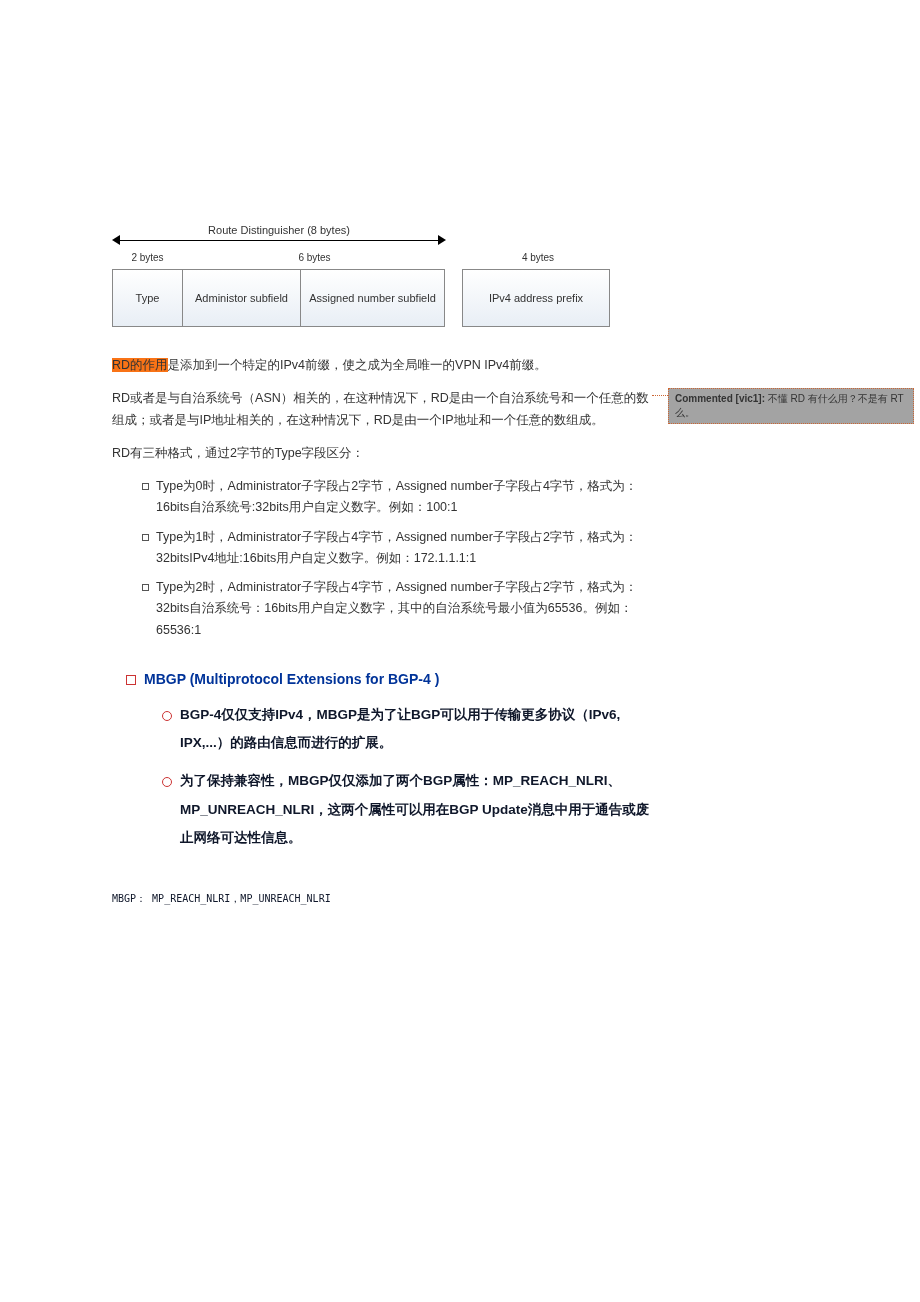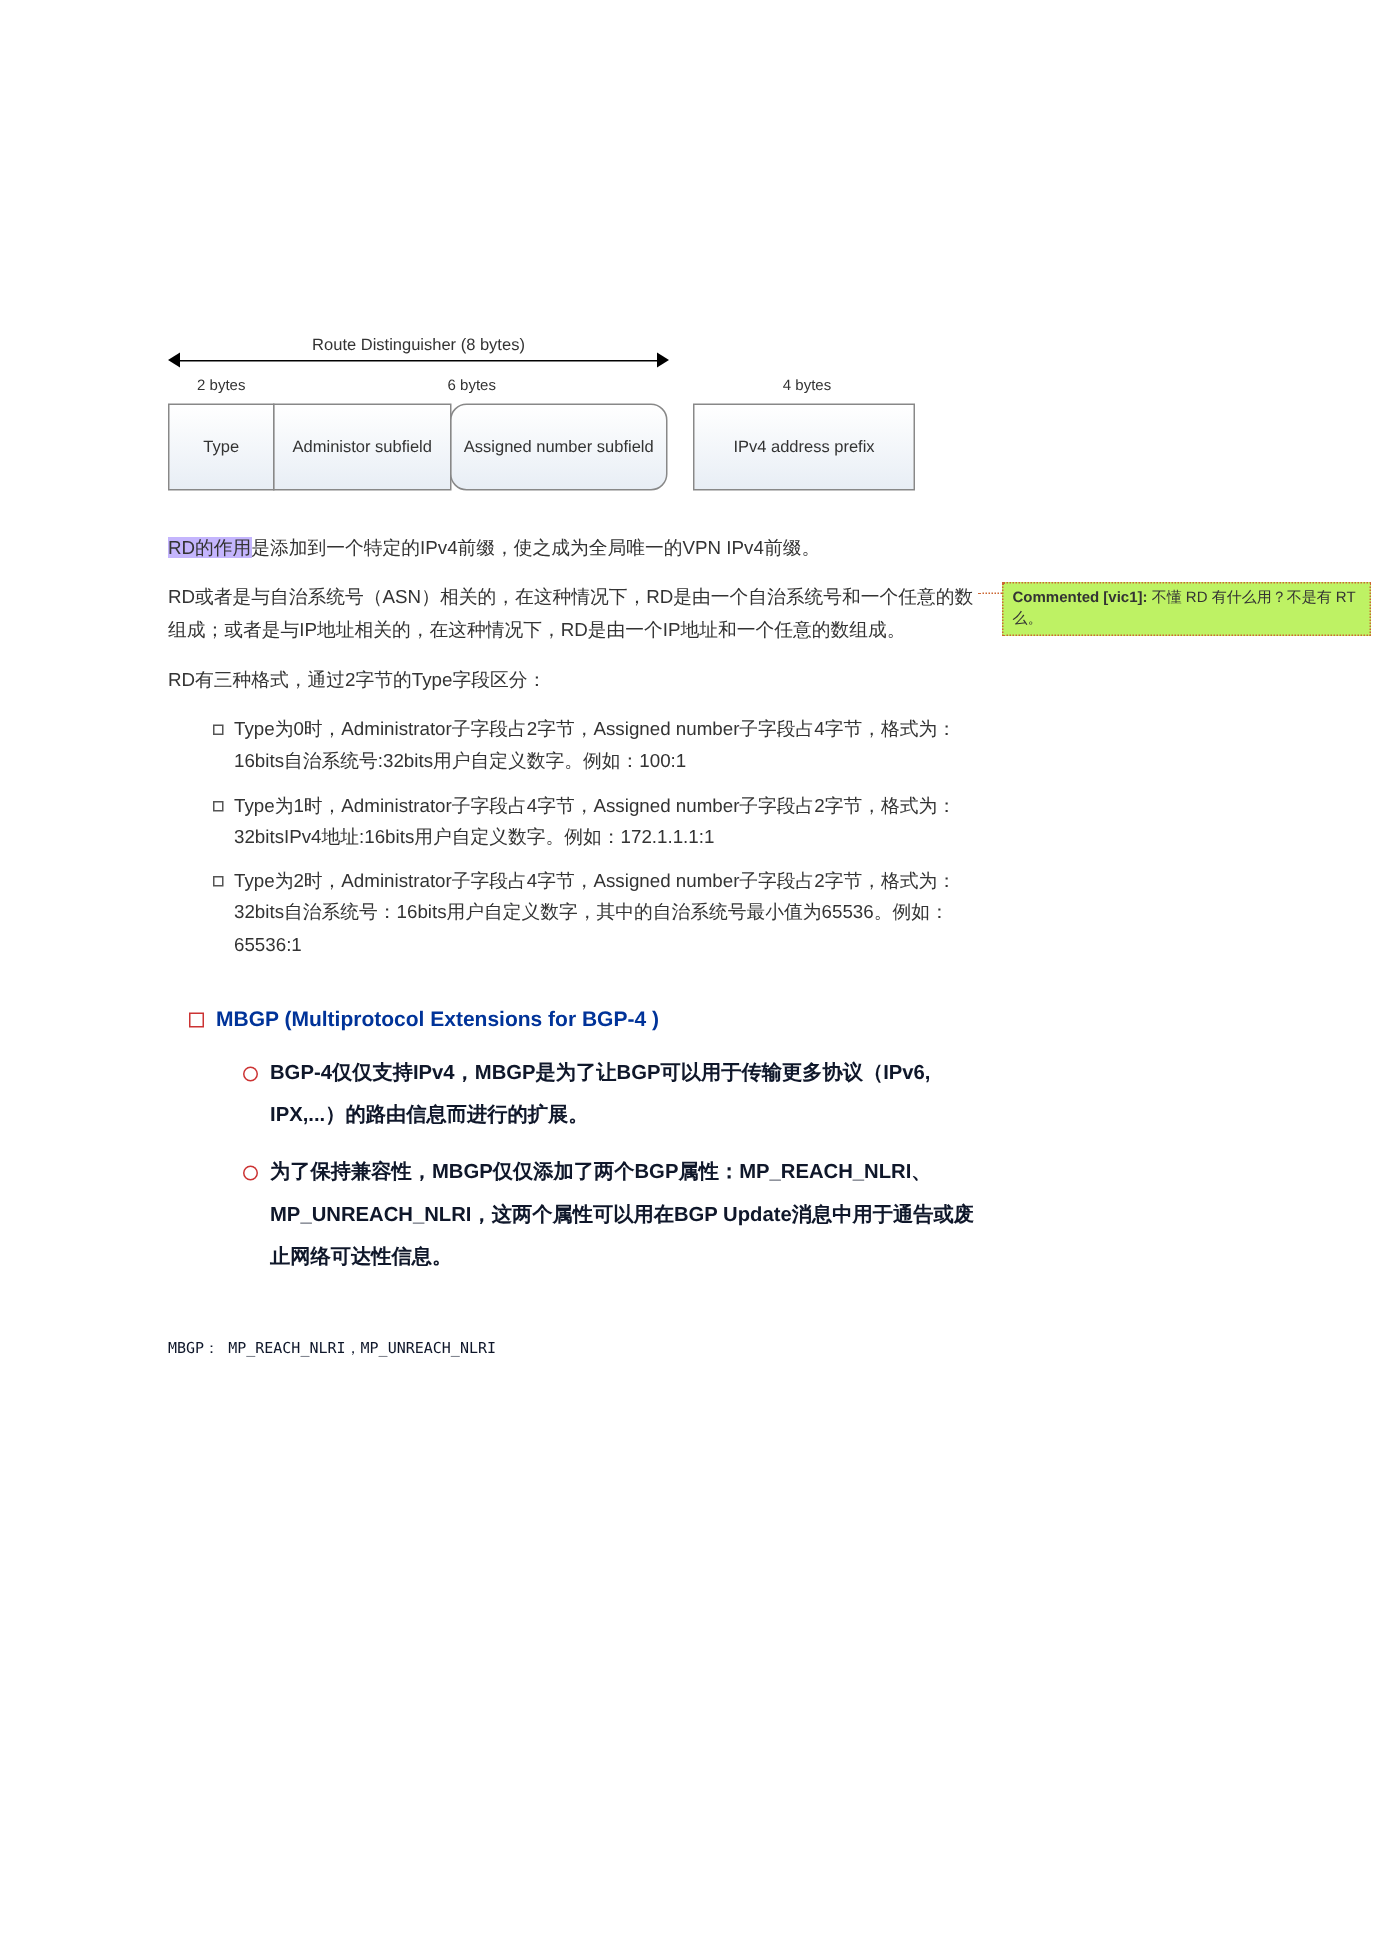--- a/index.html
+++ b/index.html
@@ -87,30 +87,30 @@
     .table-cell {
       border: 1px solid #888;
       background: linear-gradient(to bottom, #ffffff 0%, #e8eef5 100%);
       font-size: 11px;
       text-align: center;
       padding: 22px 4px;
       color: #333;
     }
     .tc-1 { width: 71px; margin-right: -1px; }
     .tc-2 { width: 119px; margin-right: -1px; }
-    .tc-3 { width: 145px; margin-right: -1px; border-radius: 11px; }
+    .tc-3 { width: 145px; margin-right: -1px; }
     .tc-4 { width: 148px; margin-left: 18px; }
     .para {
       font-size: 12.5px;
       line-height: 1.7;
       color: #333;
       margin-bottom: 12px;
     }
     .highlight {
-      background: #c4b5fd;
+      background: #f97316;
     }
     .list {
       padding-left: 30px;
       margin-bottom: 30px;
     }
     .list-item {
       font-size: 12.5px;
       line-height: 1.7;
       color: #333;
       margin-bottom: 8px;
@@ -184,21 +184,21 @@
       font-family: "SimSun", monospace;
       font-size: 10px;
       color: #0f172a;
       margin-top: 4px;
     }
     .comment {
       position: absolute;
       left: 668px;
       top: 388px;
       width: 246px;
-      background: #bef264;
+      background: #a3a3a3;
       border: 1px dotted #cc6633;
       font-size: 10px;
       padding: 3px 6px;
       color: #333;
       line-height: 1.4;
     }
     .comment-label {
       font-weight: bold;
     }
     .comment-line {

